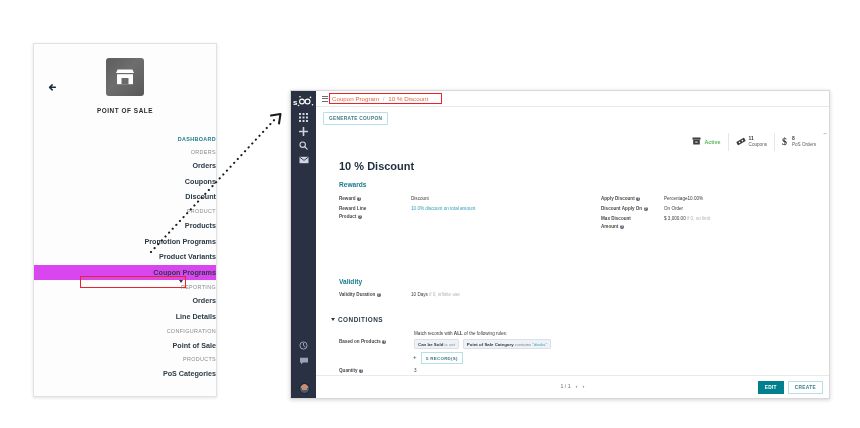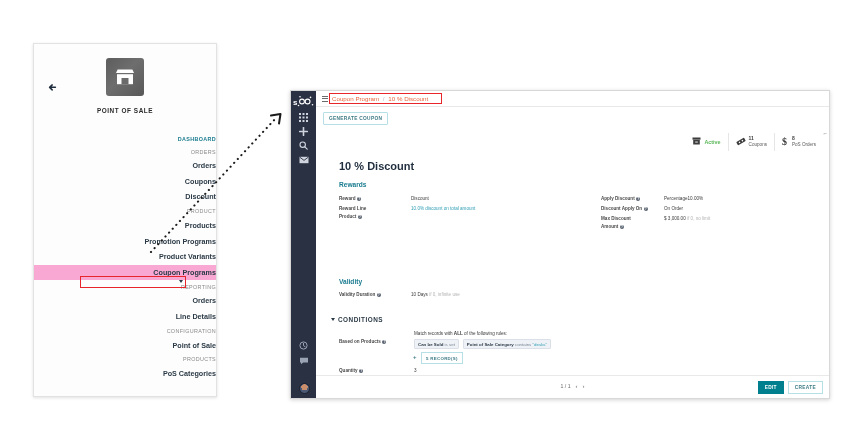--- a/index.html
+++ b/index.html
@@ -35,21 +35,21 @@
   .menu{position:absolute;left:0;right:0;top:88px;text-align:right;}
   .menu-section{
     font-size:5.4px;letter-spacing:.35px;color:#8a8a8a;
     padding:3.5px 0 3.5px 45px;text-transform:uppercase;
   }
   .menu-section.dash{color:#1a7b8f;font-weight:bold;}
   .menu-item{
     font-size:7.2px;font-weight:bold;color:#2b3a46;
     padding:3.3px 0 3.3px 52px;position:relative;
   }
-  .menu-item.highlight{background:#f9a8d4;}
+  .menu-item.highlight{background:#d946ef;}
   .hl-box{
     position:absolute;left:46px;top:231.5px;width:106px;height:12.5px;
     border:1.3px solid #e8252a;box-sizing:border-box;
   }
   .hl-caret{
     position:absolute;left:145px;top:236px;width:0;height:0;
     border-left:2.6px solid transparent;border-right:2.6px solid transparent;
     border-top:3.4px solid #2b3a46;
   }
 

